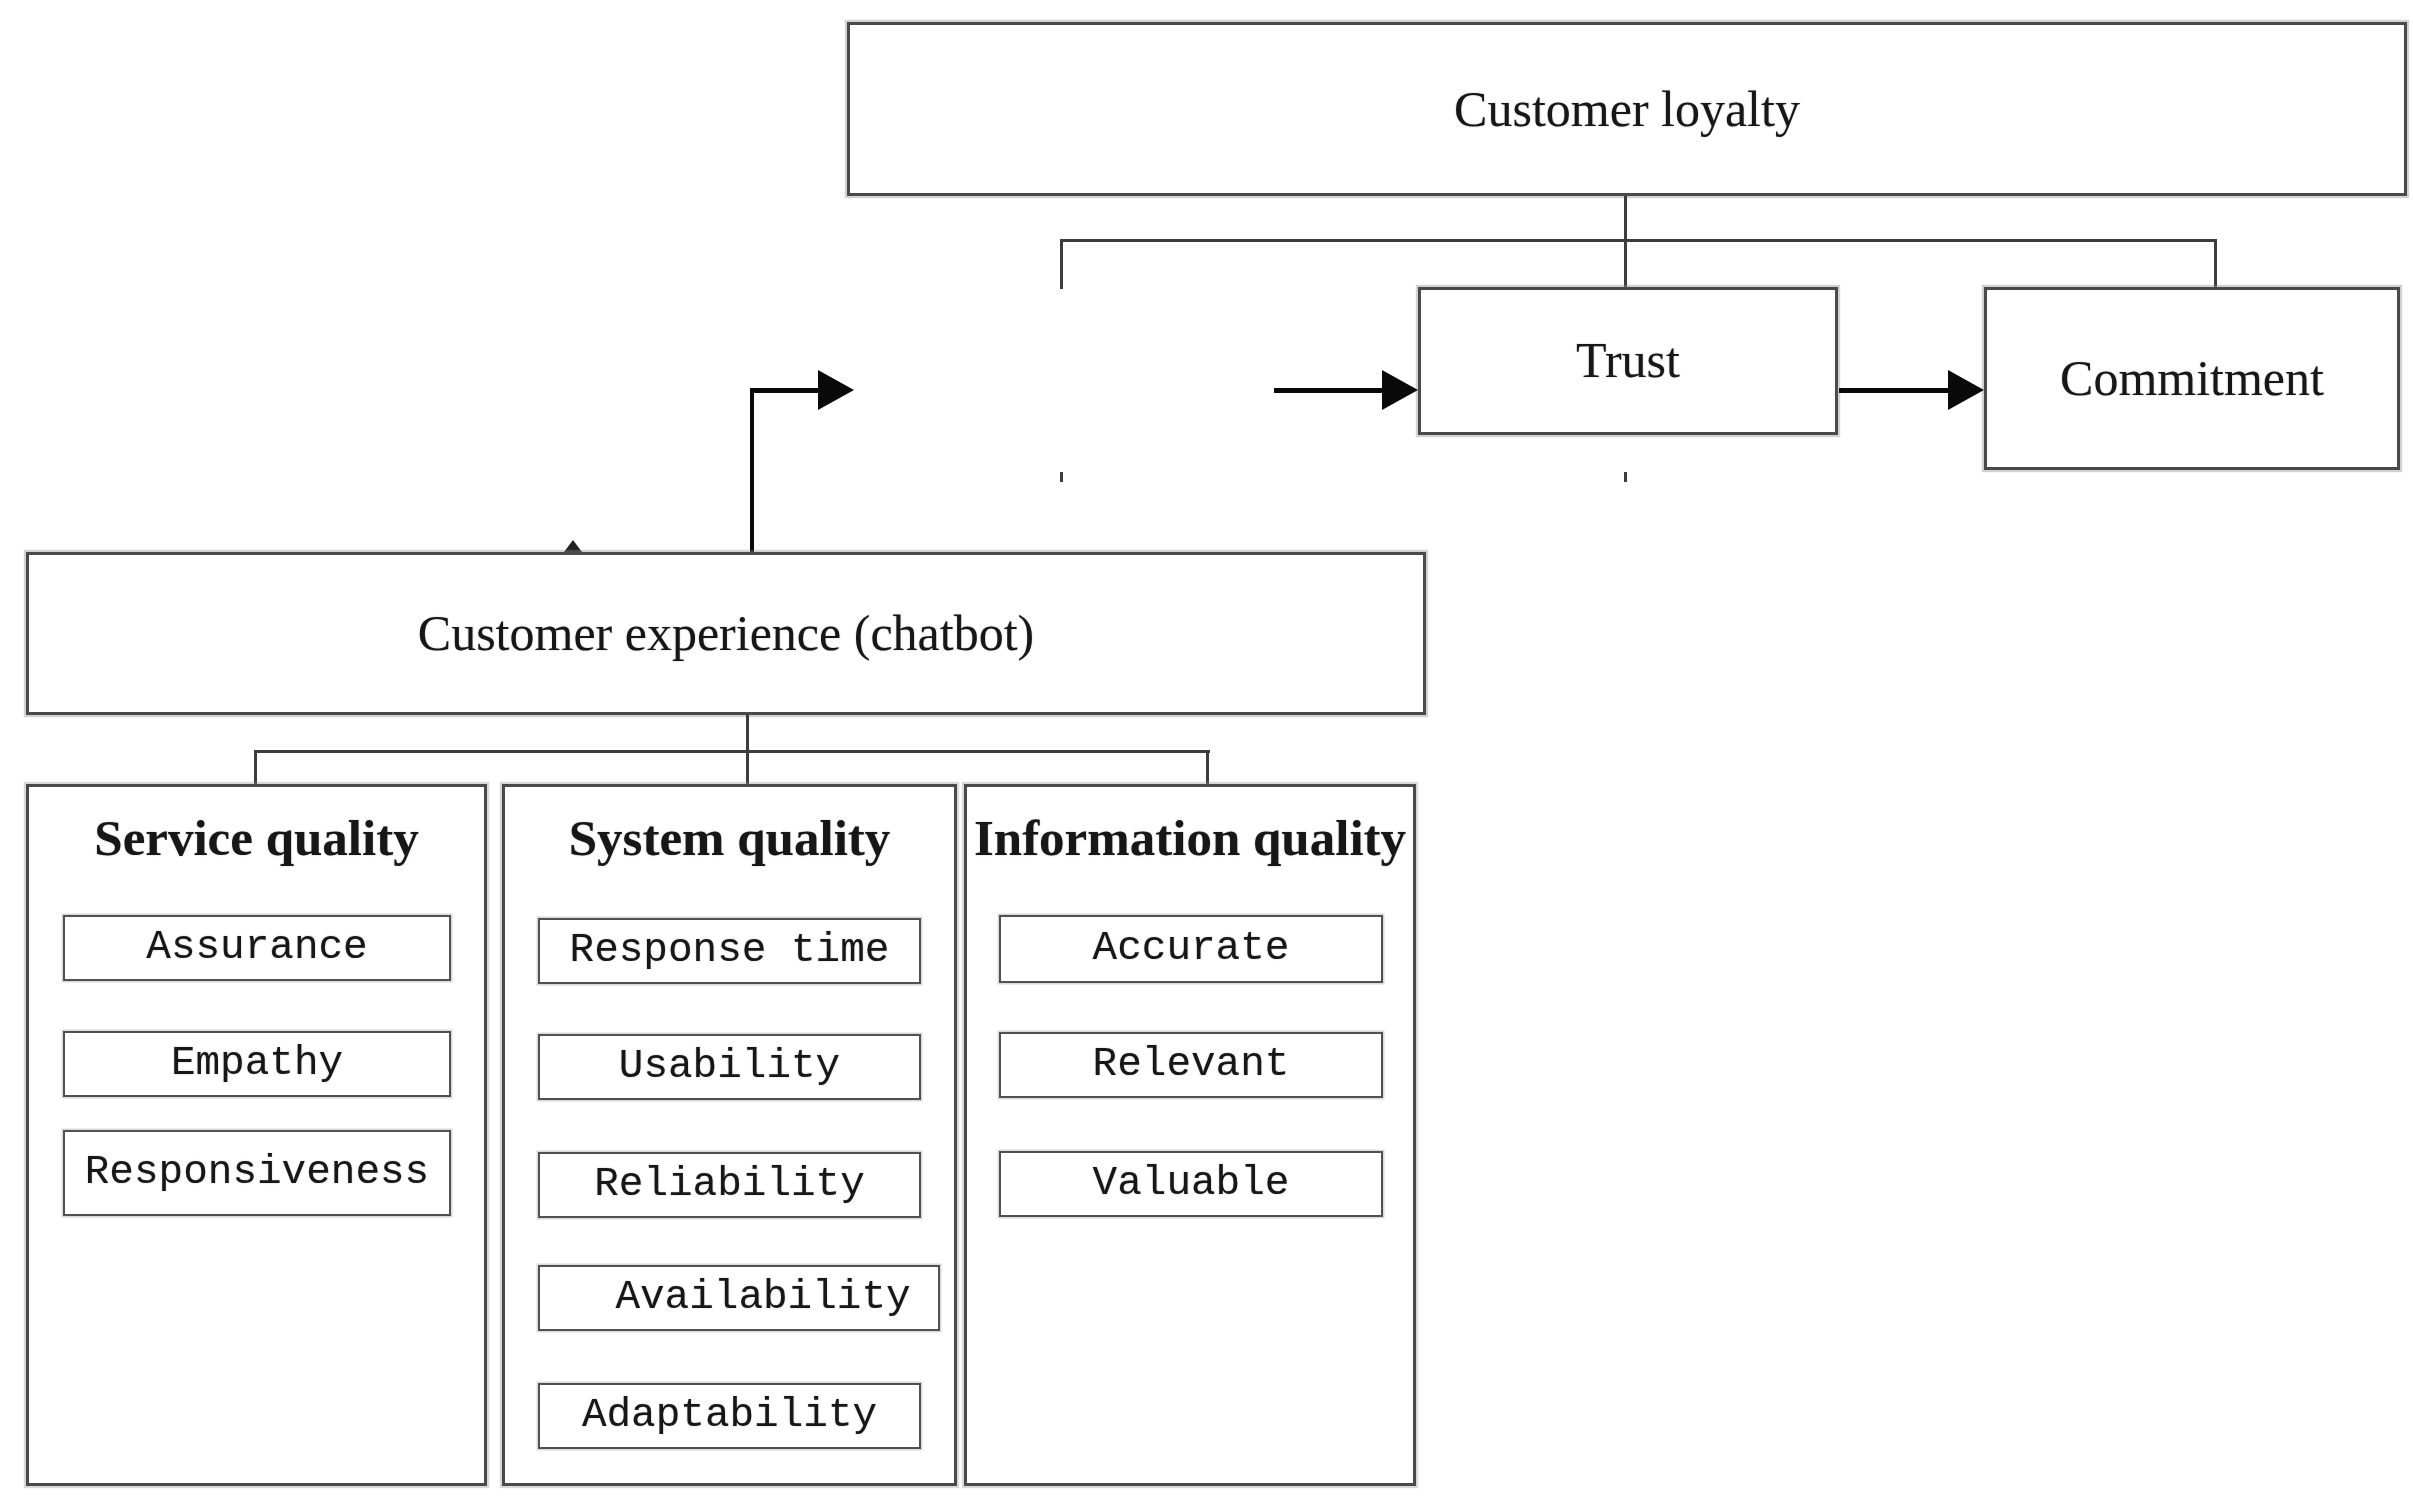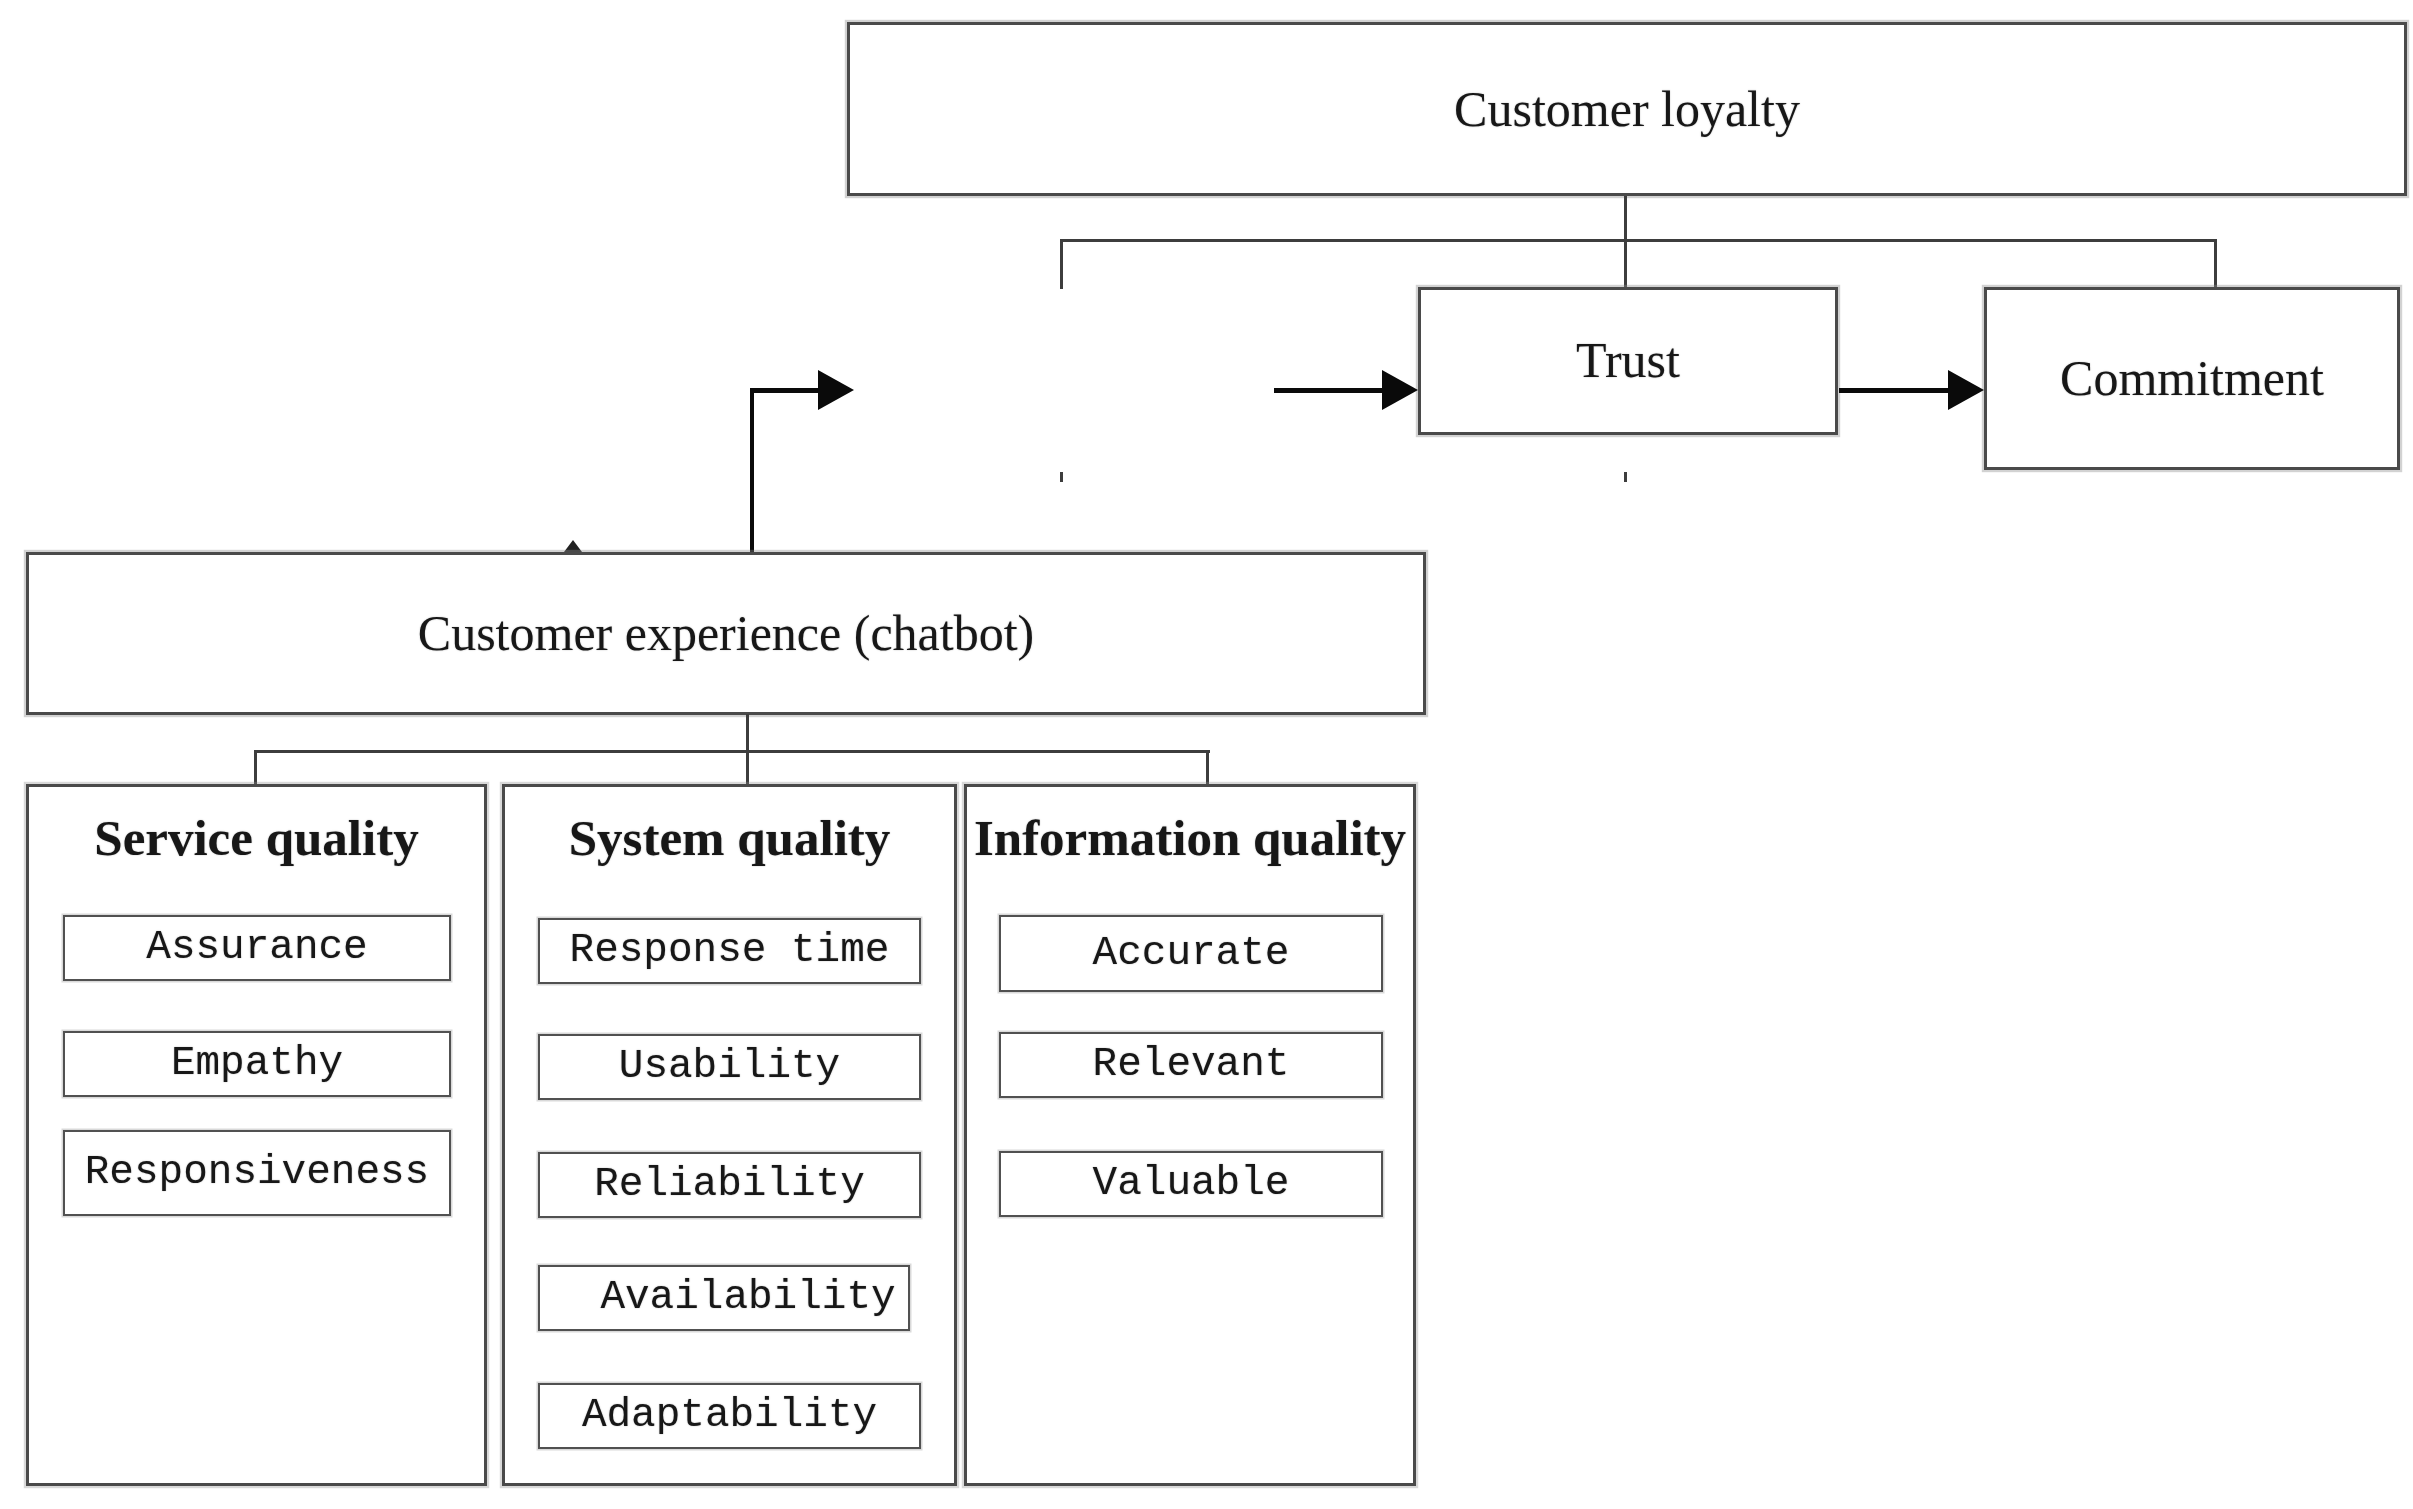--- a/index.html
+++ b/index.html
@@ -153,31 +153,31 @@
     <div class="col-title">System quality</div>
     <div class="subbox" style="left:33px; top:131px; width:383px; height:66px;">
       <span class="label">Response time</span>
     </div>
     <div class="subbox" style="left:33px; top:247px; width:383px; height:66px;">
       <span class="label">Usability</span>
     </div>
     <div class="subbox" style="left:33px; top:365px; width:383px; height:66px;">
       <span class="label">Reliability</span>
     </div>
-    <div class="subbox" style="left:33px; top:478px; width:372px; height:66px;padding-left:48px;">
+    <div class="subbox" style="left:33px; top:478px; width:402px; height:66px;padding-left:48px;">
       <span class="label">Availability</span>
     </div>
     <div class="subbox" style="left:33px; top:596px; width:383px; height:66px;">
       <span class="label">Adaptability</span>
     </div>
   </div>
 
   <div class="column" style="left:964px; top:784px; width:452px; height:702px;">
     <div class="col-title">Information quality</div>
-    <div class="subbox" style="left:32px; top:128px; width:384px; height:77px;">
+    <div class="subbox" style="left:32px; top:128px; width:384px; height:68px;">
       <span class="label">Accurate</span>
     </div>
     <div class="subbox" style="left:32px; top:245px; width:384px; height:66px;">
       <span class="label">Relevant</span>
     </div>
     <div class="subbox" style="left:32px; top:364px; width:384px; height:66px;">
       <span class="label">Valuable</span>
     </div>
   </div>
 

